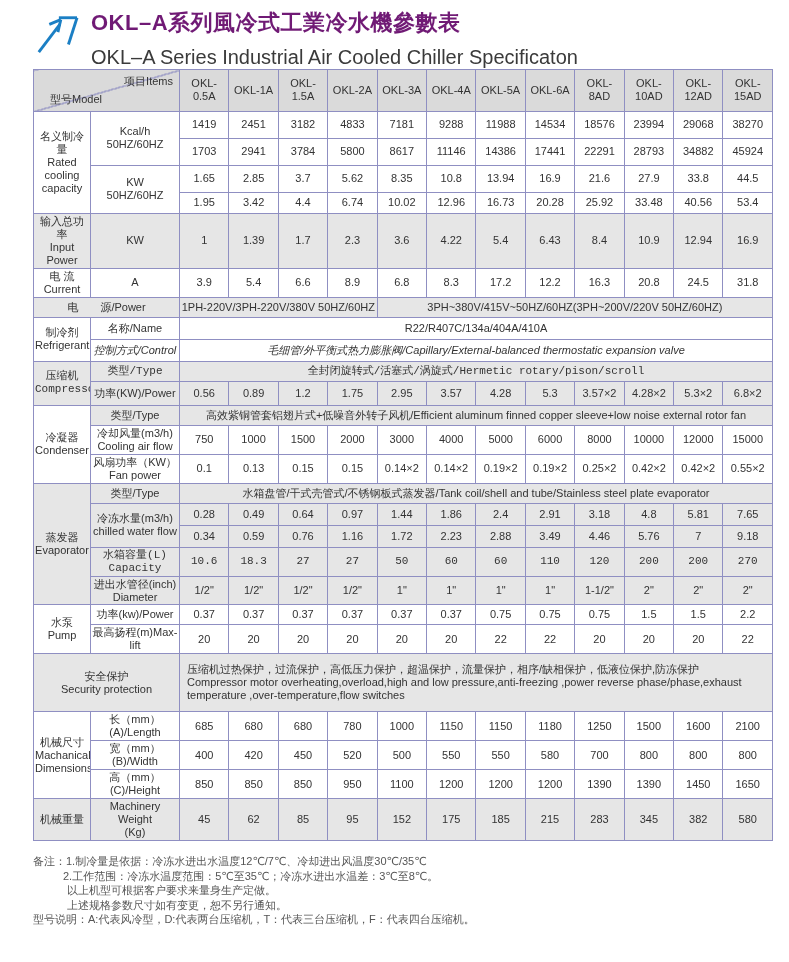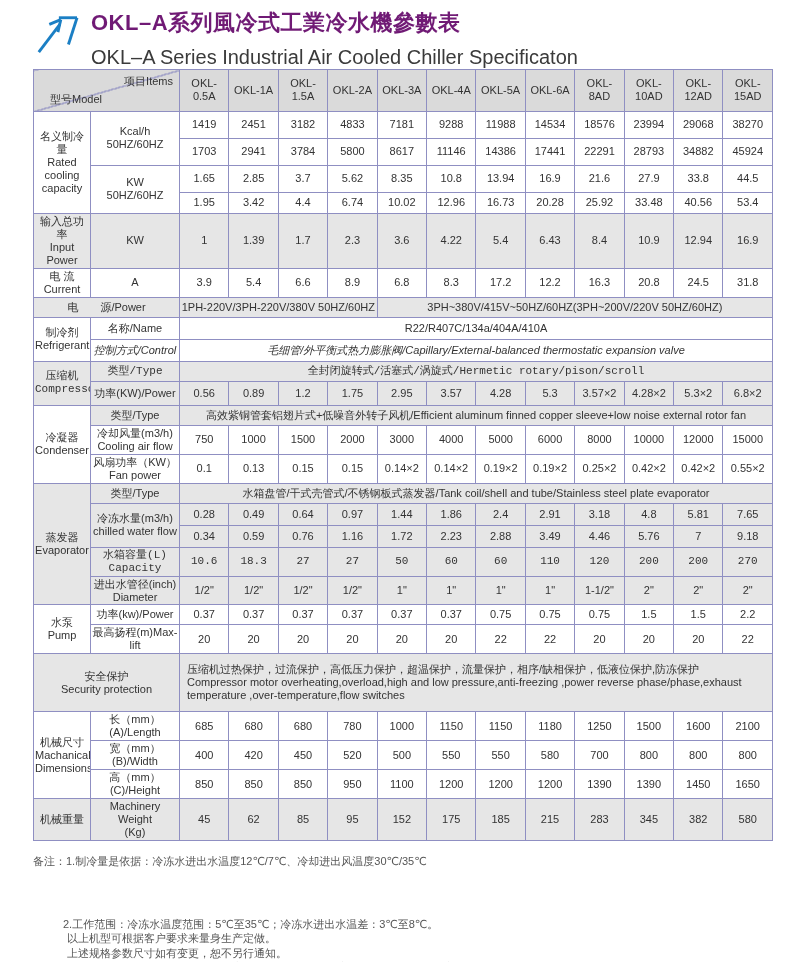--- a/index.html
+++ b/index.html
@@ -423,19 +423,19 @@
           <td>283</td>
           <td>345</td>
           <td>382</td>
           <td>580</td>
         </tr>
       </tbody>
   </table>
 
   <div class="notes" id="notes">
       <div style="padding-left: 0px;">备注：1.制冷量是依据：冷冻水进出水温度12℃/7℃、冷却进出风温度30℃/35℃</div>
-      <div style="padding-left: 30px; margin-top: 48px;">2.工作范围：冷冻水温度范围：5℃至35℃；冷冻水进出水温差：3℃至8℃。</div>
+      <div style="padding-left: 30px;">2.工作范围：冷冻水温度范围：5℃至35℃；冷冻水进出水温差：3℃至8℃。</div>
       <div style="padding-left: 34px;">以上机型可根据客户要求来量身生产定做。</div>
       <div style="padding-left: 34px;">上述规格参数尺寸如有变更，恕不另行通知。</div>
       <div style="padding-left: 0px;">型号说明：A:代表风冷型，D:代表两台压缩机，T：代表三台压缩机，F：代表四台压缩机。</div>
     </div>
 
 </div>
 
 </body></html>

